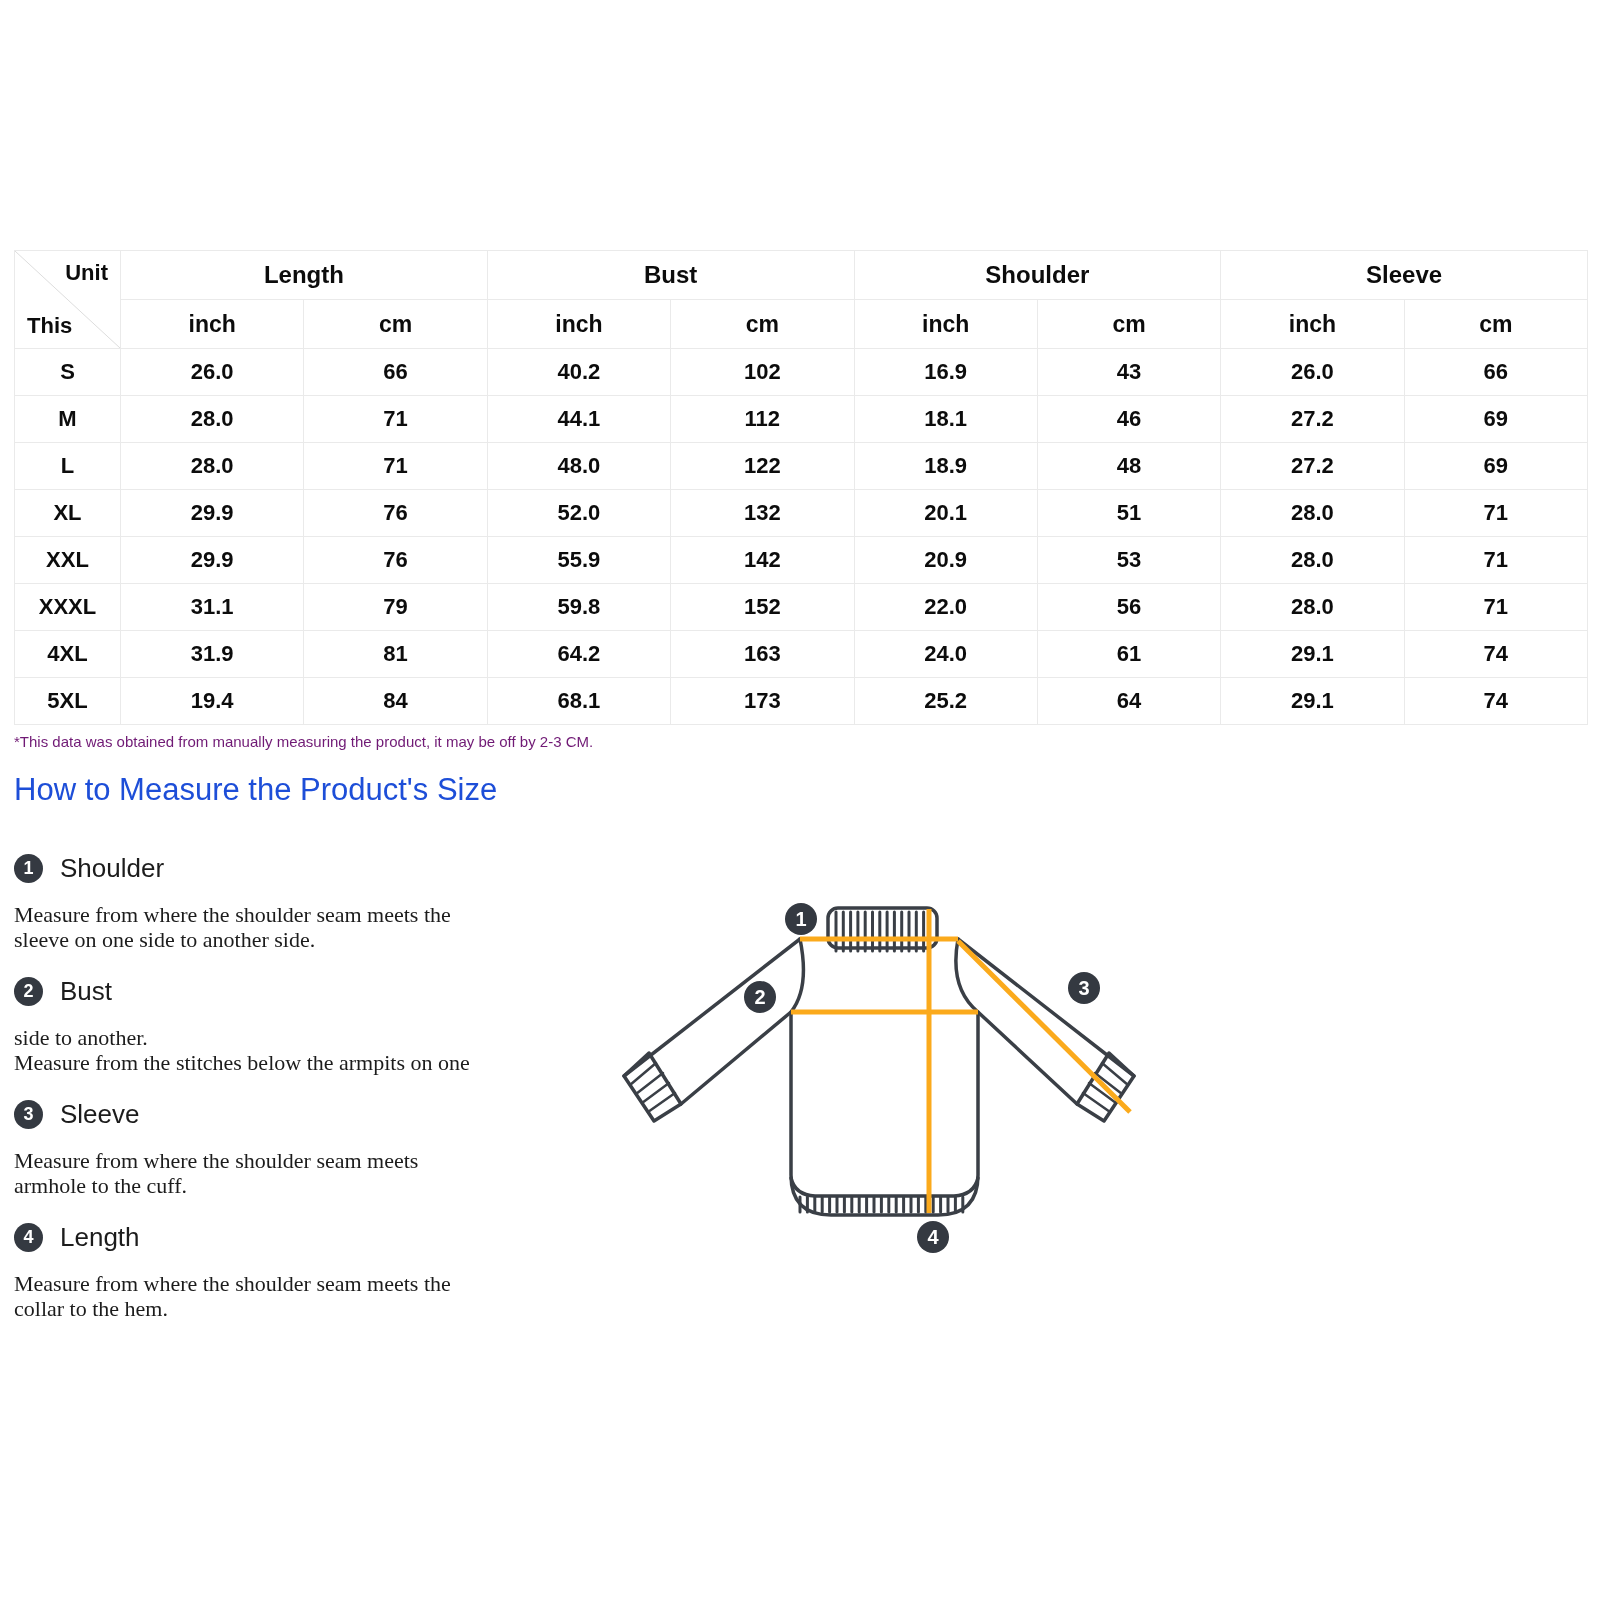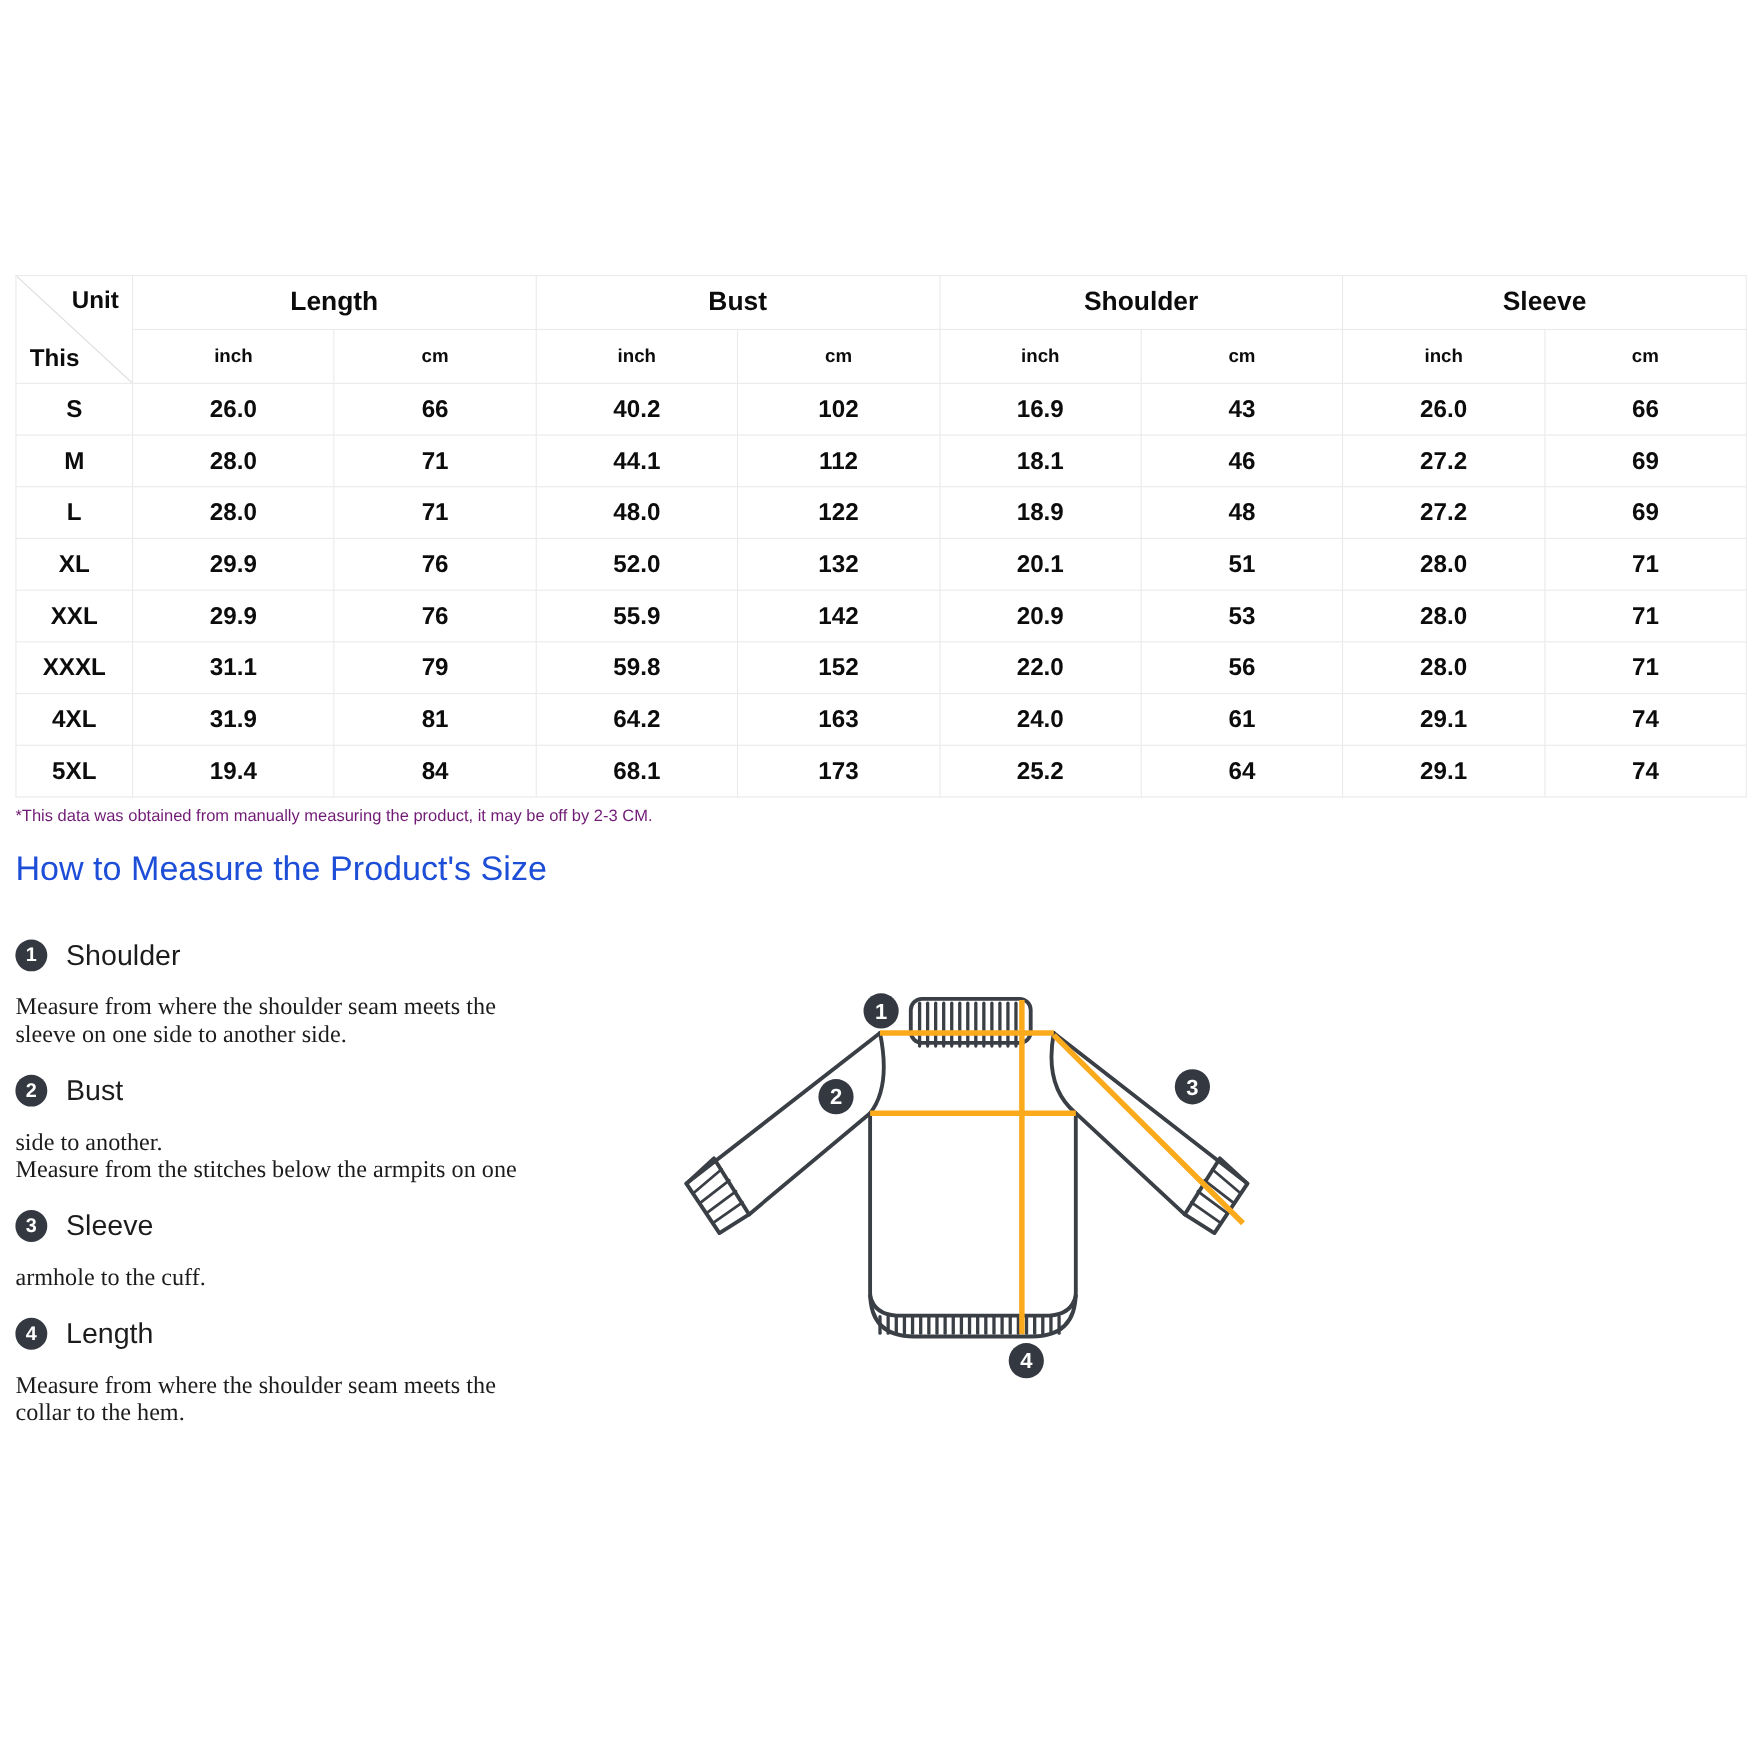--- a/index.html
+++ b/index.html
@@ -13,21 +13,21 @@
     position:absolute;left:14px;top:250px;width:1574px;
     border-collapse:collapse;table-layout:fixed;
   }
   .size-table th,.size-table td{
     border:1px solid #eaeaea;text-align:center;vertical-align:middle;
     font-weight:bold;color:#0c0c0c;padding:0;
   }
   .size-table thead tr{height:49px;}
   .size-table tbody tr{height:47px;}
   .h1 th{font-size:24px;}
-  .h2 th{font-size:17px;margin-left:32px;}
+  .h2 th{font-size:23px;margin-left:32px;}
   .size-table tbody th{font-size:22px;}
   .size-table tbody td{font-size:22px;}
   .corner{position:relative;}
   .corner .diag{position:absolute;inset:0;width:100%;height:100%;}
   .corner .unit{position:absolute;top:9px;right:12px;font-size:22px;}
   .corner .size{position:absolute;bottom:9px;left:12px;font-size:22px;}
   
   .footnote{position:absolute;left:14px;top:733px;font-size:15px;color:#701a75;}
   .howto-title{position:absolute;left:14px;top:772px;margin:0;
     font-size:31px;font-weight:400;color:#1d4ed8;}
@@ -196,20 +196,21 @@
         <div>side to another.</div>
         <div>Measure from the stitches below the armpits on one</div>
       </div>
     </div>
     <div class="m-item">
       <div class="m-row">
         <span class="m-badge">3</span>
         <span class="m-title">Sleeve</span>
       </div>
       <div class="m-para">
+        <div>Measure from where the shoulder seam meets</div>
         <div>armhole to the cuff.</div>
       </div>
     </div>
     <div class="m-item">
       <div class="m-row">
         <span class="m-badge">4</span>
         <span class="m-title">Length</span>
       </div>
       <div class="m-para">
         <div>Measure from where the shoulder seam meets the</div>

